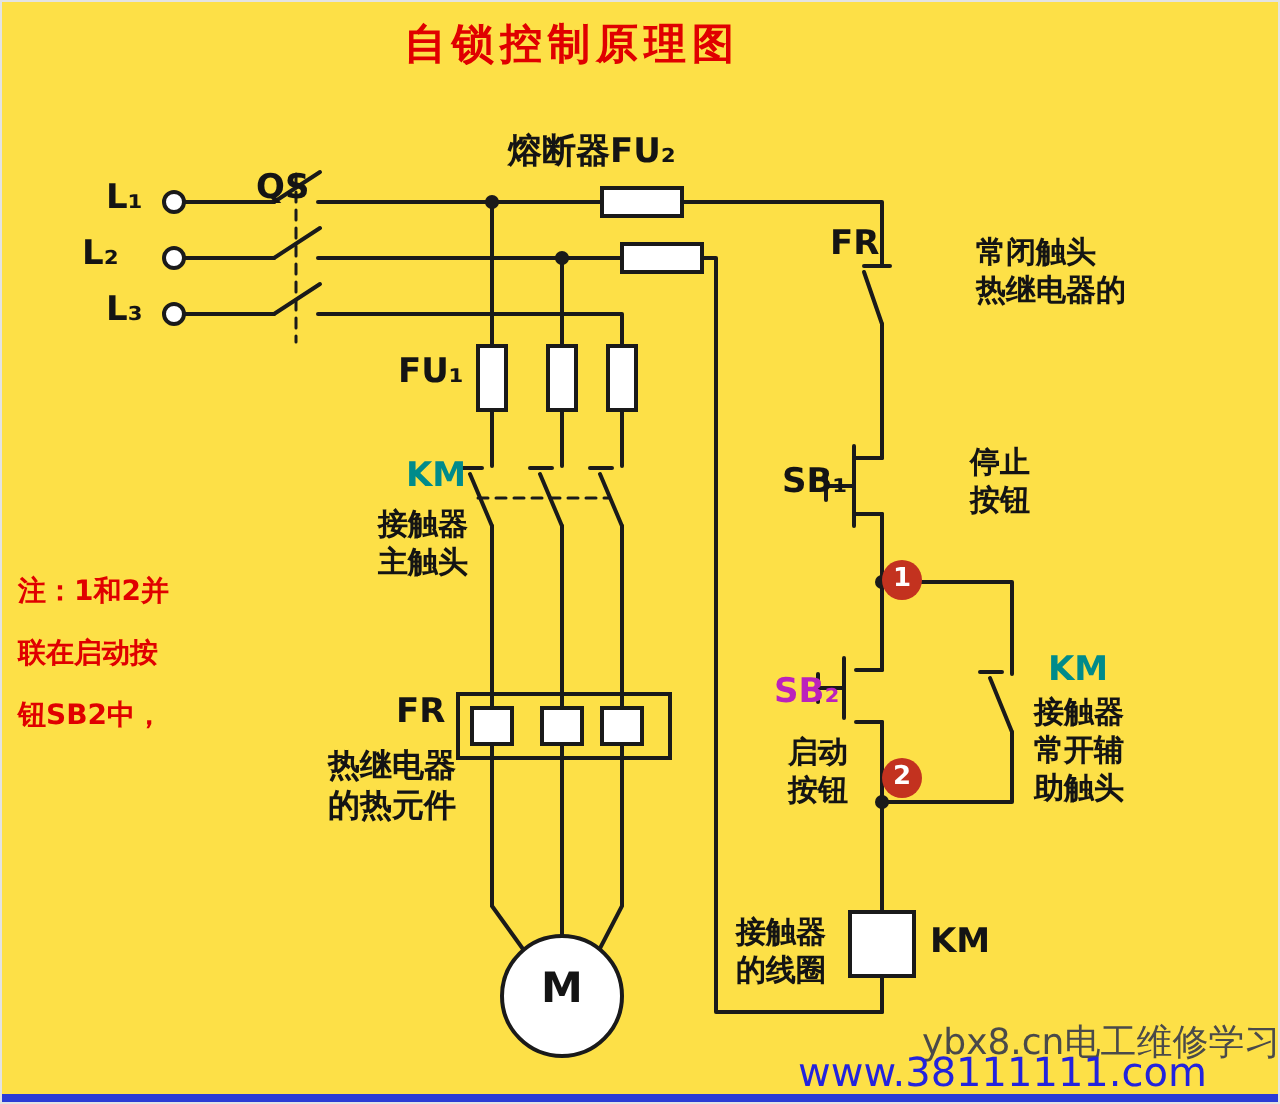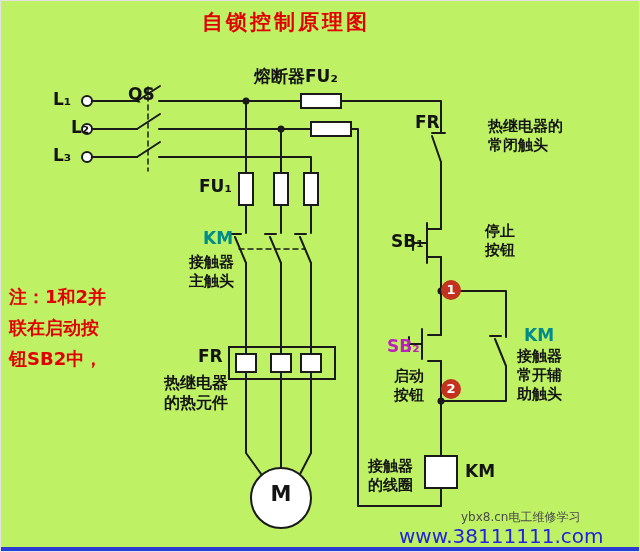--- a/index.html
+++ b/index.html
@@ -1,33 +1,33 @@
 <!DOCTYPE html>
 <html><head>
 <meta charset="utf-8">
 <style>
   *{margin:0;padding:0;box-sizing:border-box}
   html,body{background:#fff}
   body{font-family:"DejaVu Sans",sans-serif}
-  .stage{position:relative;width:640px;height:552px;background:#bef264;overflow:hidden;border:1px solid #e3e3e3}
+  .stage{position:relative;width:640px;height:552px;background:#fde047;overflow:hidden;border:1px solid #e3e3e3}
   .stage svg{position:absolute;left:0;top:0}
   .w{stroke:#1a1a1a;stroke-width:2;fill:none;stroke-linecap:round}
   .fz{fill:#ffffff;stroke:#1a1a1a;stroke-width:2}
   .dot{fill:#1a1a1a;stroke:none}
   .dash{stroke:#1a1a1a;stroke-width:1.5;fill:none;stroke-dasharray:5 4}
   .lbl{position:absolute;color:#141414;font-size:15px;font-weight:bold;line-height:19px;white-space:nowrap}
   .lbl span{display:block}
   .big{font-size:17px}
   .title{font-size:21px;color:#e00000;letter-spacing:3px}
   .teal{color:#008b8b}
   .magenta{color:#bb22bb}
-  .note{color:#e00000;font-size:18px;line-height:31px}
+  .note{color:#e00000;font-size:14px;line-height:31px}
   .badge{position:absolute;width:20px;height:20px;border-radius:50%;background:#c3321f;color:#fff;
          font-size:13px;font-weight:bold;text-align:center;line-height:20px}
-  .wm{position:absolute;font-size:12px;color:#4a4a4a;white-space:nowrap}
+  .wm{position:absolute;font-size:18px;color:#4a4a4a;white-space:nowrap}
   .url{position:absolute;font-size:20px;color:#2323dd;font-weight:400;white-space:nowrap}
   .bar{position:absolute;left:0;top:546px;width:640px;height:6px;background:#2b3cd5}
 </style>
 </head>
 <body>
 
 <div class="stage">
 
   <svg width="640" height="552" viewBox="0 0 640 552">
 
@@ -94,21 +94,21 @@
       <circle class="dot" cx="245" cy="100" r="3.5"></circle>
       <circle class="dot" cx="280" cy="128" r="3.5"></circle>
       <circle class="dot" cx="440" cy="290" r="3.5"></circle>
       <circle class="dot" cx="440" cy="400" r="3.5"></circle>
     </g>
   </svg>
 
   <div class="lbl title" style="left:135px;top:12px;width:300px;text-align:center">自锁控制原理图</div>
 
   <div class="lbl big" style="left:52px;top:89px">L₁</div>
-  <div class="lbl big" style="left:70px;top:117px">L₂</div>
+  <div class="lbl big" style="left:40px;top:117px">L₂</div>
   <div class="lbl big" style="left:52px;top:145px">L₃</div>
 
   <div class="lbl big" style="left:127px;top:84px">QS</div>
   <div class="lbl big" style="left:253px;top:66px">熔断器FU₂</div>
   <div class="lbl big" style="left:198px;top:176px">FU₁</div>
 
   <div class="lbl big teal" style="left:202px;top:228px">KM</div>
   <div class="lbl" style="left:188px;top:252px">
     <span>接触器</span>
     <span>主触头</span>
@@ -121,22 +121,22 @@
   </div>
 
   <div class="lbl note" style="left:8px;top:280px">
     <span>注：1和2并</span>
     <span>联在启动按</span>
     <span>钮SB2中，</span>
   </div>
 
   <div class="lbl big" style="left:414px;top:112px">FR</div>
   <div class="lbl" style="left:487px;top:116px">
+    <span>常闭触头</span>
     <span>热继电器的</span>
-    <span>常闭触头</span>
   </div>
 
   <div class="lbl big" style="left:390px;top:231px">SB₁</div>
   <div class="lbl" style="left:484px;top:221px">
     <span>停止</span>
     <span>按钮</span>
   </div>
 
   <div class="badge" style="left:440px;top:279px">1</div>
 

